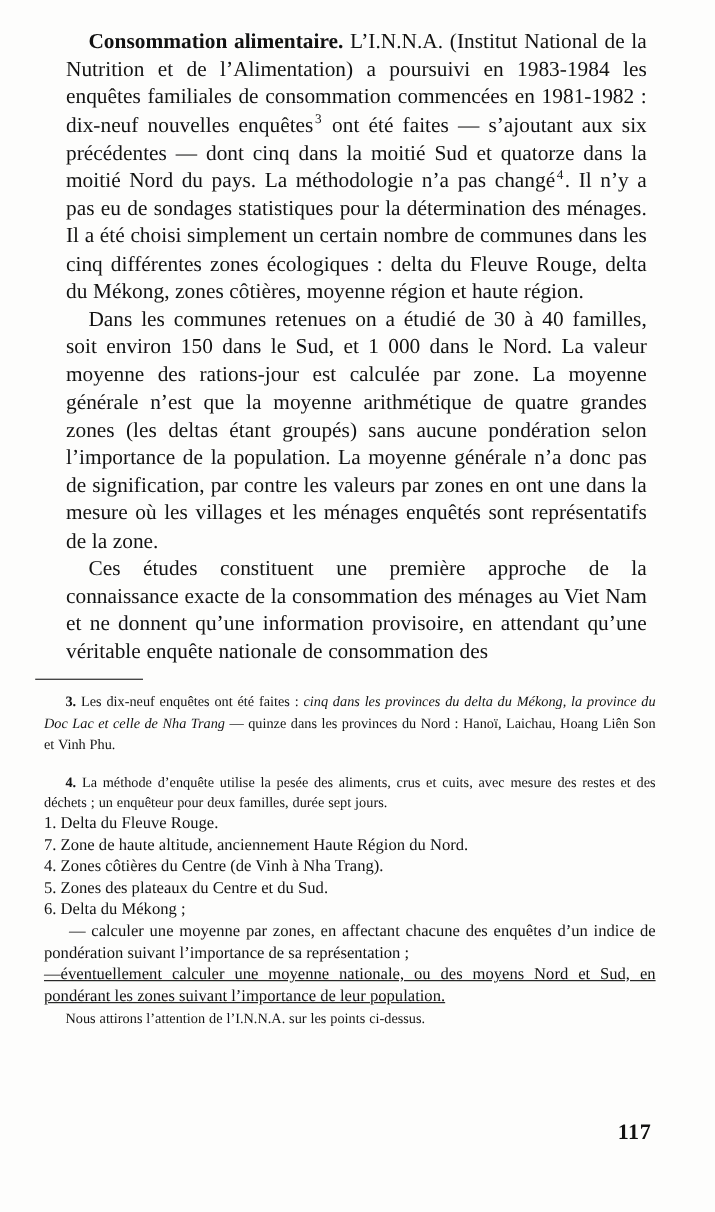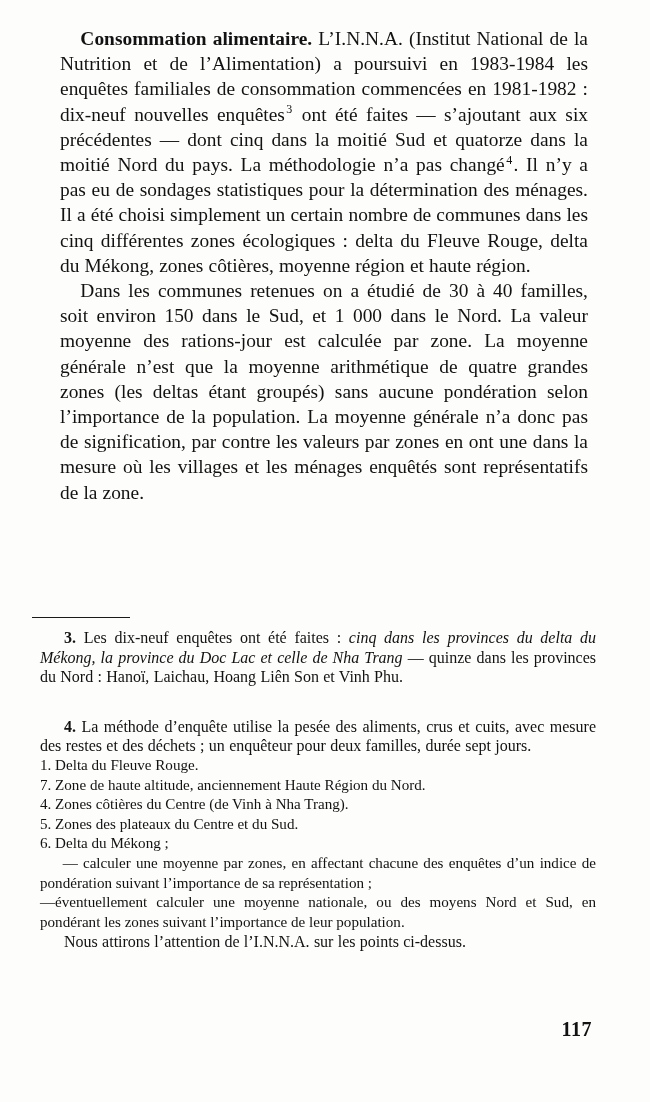--- a/index.html
+++ b/index.html
@@ -67,28 +67,28 @@
     position: absolute;
     left: 40px;
     top: 628px;
     width: 556px;
   }
 
   p.note {
     margin: 0;
     text-align: justify;
     text-justify: inter-word;
-    font-size: 16px;
+    font-size: 13px;
     line-height: 19.6px;
     text-indent: 1.5em;
     word-spacing: 0.3px;
   }
 
   p.note.gap {
-    margin-top: 30px;
+    margin-top: 14px;
   }
 
   .ital {
     font-style: italic;
   }
 
   ul.zone-list {
     list-style: none;
     margin: 0;
     padding: 0;
@@ -106,20 +106,21 @@
     margin: 0;
     font-size: 15.1px;
     line-height: 19.6px;
     text-align: justify;
     text-justify: inter-word;
     text-indent: 1.5em;
   }
 
   p.dash-line.nodent {
     text-indent: 0;
+    text-decoration: underline;
   }
 
   p.dash-line.italic-line {
     font-style: italic;
     text-indent: 1.5em;
   }
 
   .page-number {
     position: absolute;
     left: 0;
@@ -136,20 +137,21 @@
 <body>
 
 <div class="page">
 
   <div class="body-block">
 
     <p class="para"><span class="lead-in">Consommation alimentaire.</span><span> L’I.N.N.A. (Institut National de la Nutrition et de l’Alimentation) a poursuivi en 1983-1984 les enquêtes familiales de consommation commencées en 1981-1982 : dix-neuf nouvelles enquêtes</span><sup>3</sup><span> ont été faites — s’ajoutant aux six précédentes — dont cinq dans la moitié Sud et quatorze dans la moitié Nord du pays. La méthodologie n’a pas changé</span><sup>4</sup><span>. Il n’y a pas eu de sondages statistiques pour la détermination des ménages. Il a été choisi simplement un certain nombre de communes dans les cinq différentes zones écologiques : delta du Fleuve Rouge, delta du Mékong, zones côtières, moyenne région et haute région.</span></p>
 
     <p class="para">Dans les communes retenues on a étudié de 30 à 40 familles, soit environ 150 dans le Sud, et 1 000 dans le Nord. La valeur moyenne des rations-jour est calculée par zone. La moyenne générale n’est que la moyenne arithmétique de quatre grandes zones (les deltas étant groupés) sans aucune pondération selon l’importance de la population. La moyenne générale n’a donc pas de signification, par contre les valeurs par zones en ont une dans la mesure où les villages et les ménages enquêtés sont représentatifs de la zone.</p>
 
+    <p class="para">Ces études constituent une première approche de la connaissance exacte de la consommation des ménages au Viet Nam et ne donnent qu’une information provisoire, en attendant qu’une véritable enquête nationale de consommation des</p>
 
   </div>
 
   <div class="footnote-rule"></div>
 
   <div class="notes-block">
 
     <p class="note"><span class="lead-in">3.</span><span> Les dix-neuf enquêtes ont été faites : </span><span class="ital">cinq dans les provinces du delta du Mékong, la province du Doc Lac et celle de Nha Trang</span><span> — quinze dans les provinces du Nord : Hanoï, Laichau, Hoang Liên Son et Vinh Phu.</span></p>
 
     <p class="note gap"><span class="lead-in">4.</span><span> La méthode d’enquête utilise la pesée des aliments, crus et cuits, avec mesure des restes et des déchets ; un enquêteur pour deux familles, durée sept jours.</span></p>

